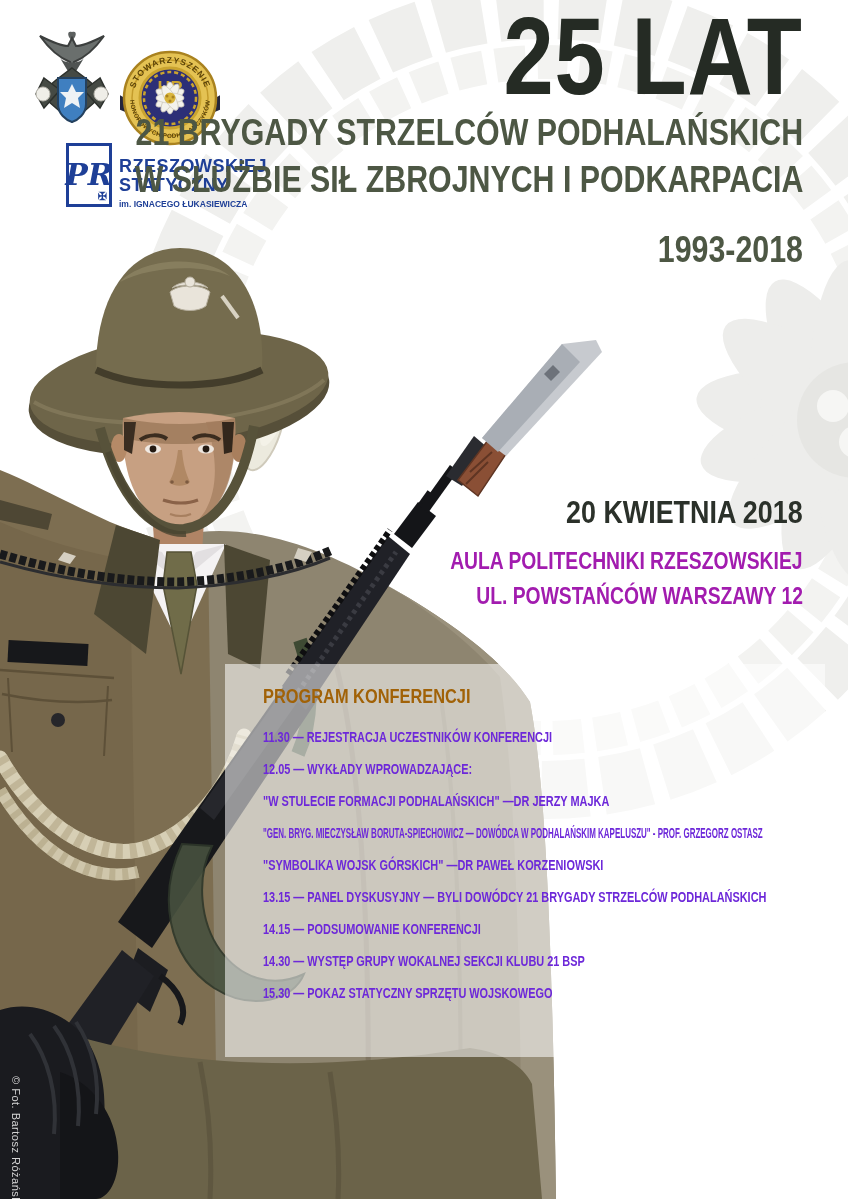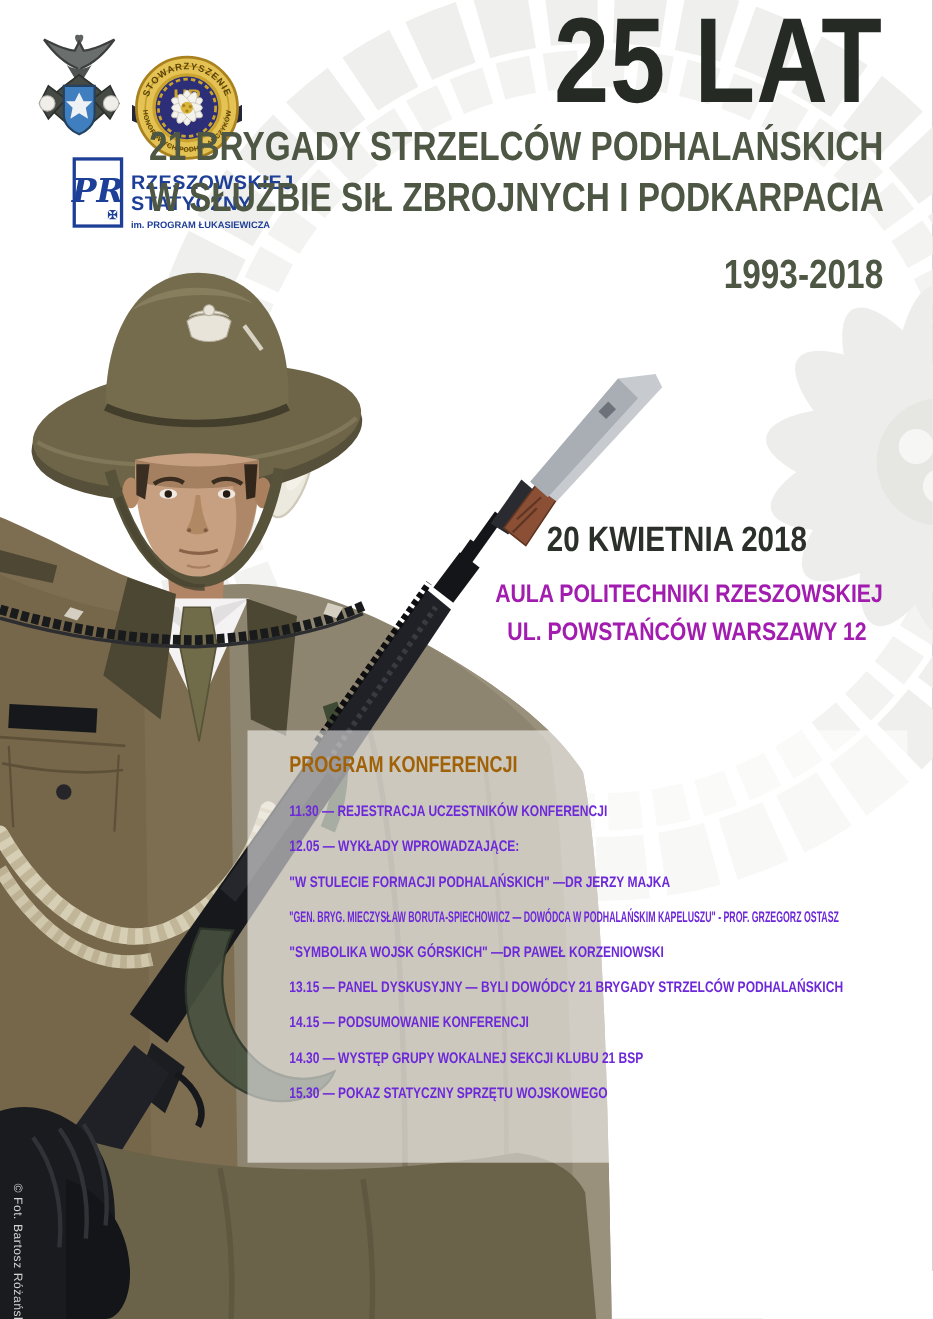--- a/index.html
+++ b/index.html
@@ -15,21 +15,21 @@
   .title{
     font-size:110px;font-weight:bold;line-height:.95;color:#252b24;
     white-space:nowrap;letter-spacing:1px;
   }
   .title .sq{display:inline-block;transform:scaleX(.82);transform-origin:right center;}
   .subtitle{font-size:37px;font-weight:bold;line-height:1.28;color:#4d5744;white-space:nowrap;}
   .subtitle:first-of-type{margin-top:14px;}
   .subtitle .sq,.years .sq{display:inline-block;transform:scaleX(.82);transform-origin:right center;}
   .years{font-size:37px;font-weight:bold;color:#4d5744;margin-top:26px;white-space:nowrap;}
   
-  .event-block{right:45px;top:472px;text-align:center;}
+  .event-block{right:45px;top:494px;text-align:right;}
   .event-date{font-size:32px;font-weight:bold;color:#2b312a;white-space:nowrap;}
   .event-venue{font-size:23px;font-weight:bold;color:#a21caf;line-height:1.5;white-space:nowrap;margin-top:13px;}
   .event-block .sq{display:inline-block;transform:scaleX(.84);transform-origin:right center;}
   
   .panel{left:225px;top:664px;width:600px;height:393px;background:rgba(255,255,255,.55);}
   .program{left:263px;top:684px;width:560px;}
   .program-header{font-size:21px;font-weight:bold;color:#a16207;white-space:nowrap;margin-bottom:22px;}
   .program-header .sq{display:inline-block;transform:scaleX(.78);transform-origin:left center;}
   .program-item{font-size:14px;font-weight:bold;color:#6d28d9;line-height:15px;margin-bottom:17px;white-space:nowrap;}
   .program-item .sq{display:inline-block;transform:scaleX(.78);transform-origin:left center;}
@@ -142,21 +142,21 @@
     </svg>
 
     <div class="pr-logo">
       <div class="pr-box">
         <span class="pr-mono">PR</span>
         <span class="pr-cross">✠</span>
       </div>
       <div class="pr-text">
         <div class="pr-name">RZESZOWSKIEJ</div>
         <div class="pr-name">STATYCZNY</div>
-        <div class="pr-sub">im. PROGRAM ŁUKASIEWICZA</div>
+        <div class="pr-sub">im. IGNACEGO ŁUKASIEWICZA</div>
       </div>
     </div>
   </div>
 
   <div class="abs title-block">
     <div class="title">
       <span class="sq">25 LAT</span>
     </div>
     <div class="subtitle">
       <span class="sq">21 BRYGADY STRZELCÓW PODHALAŃSKICH</span>

